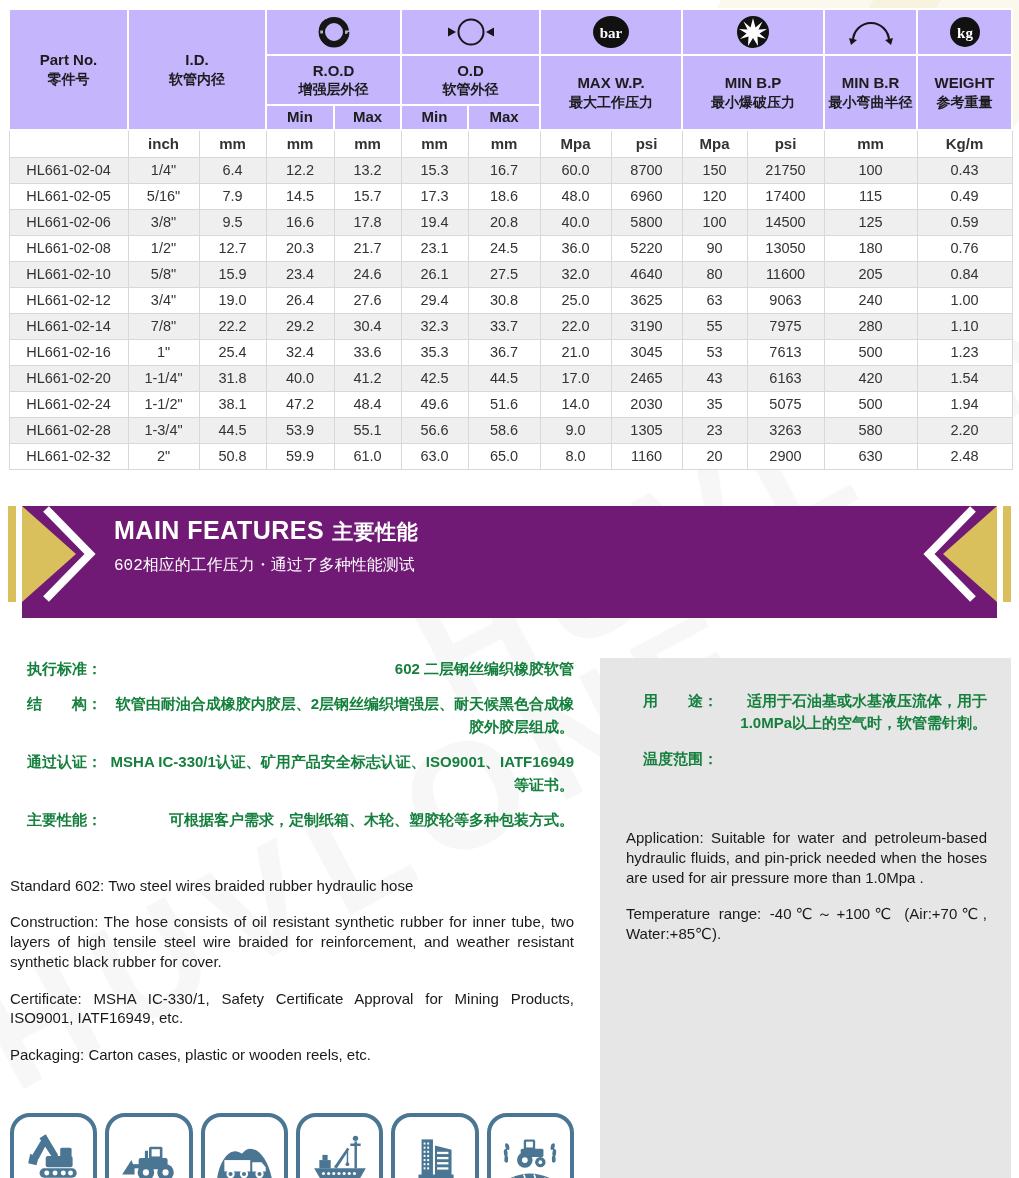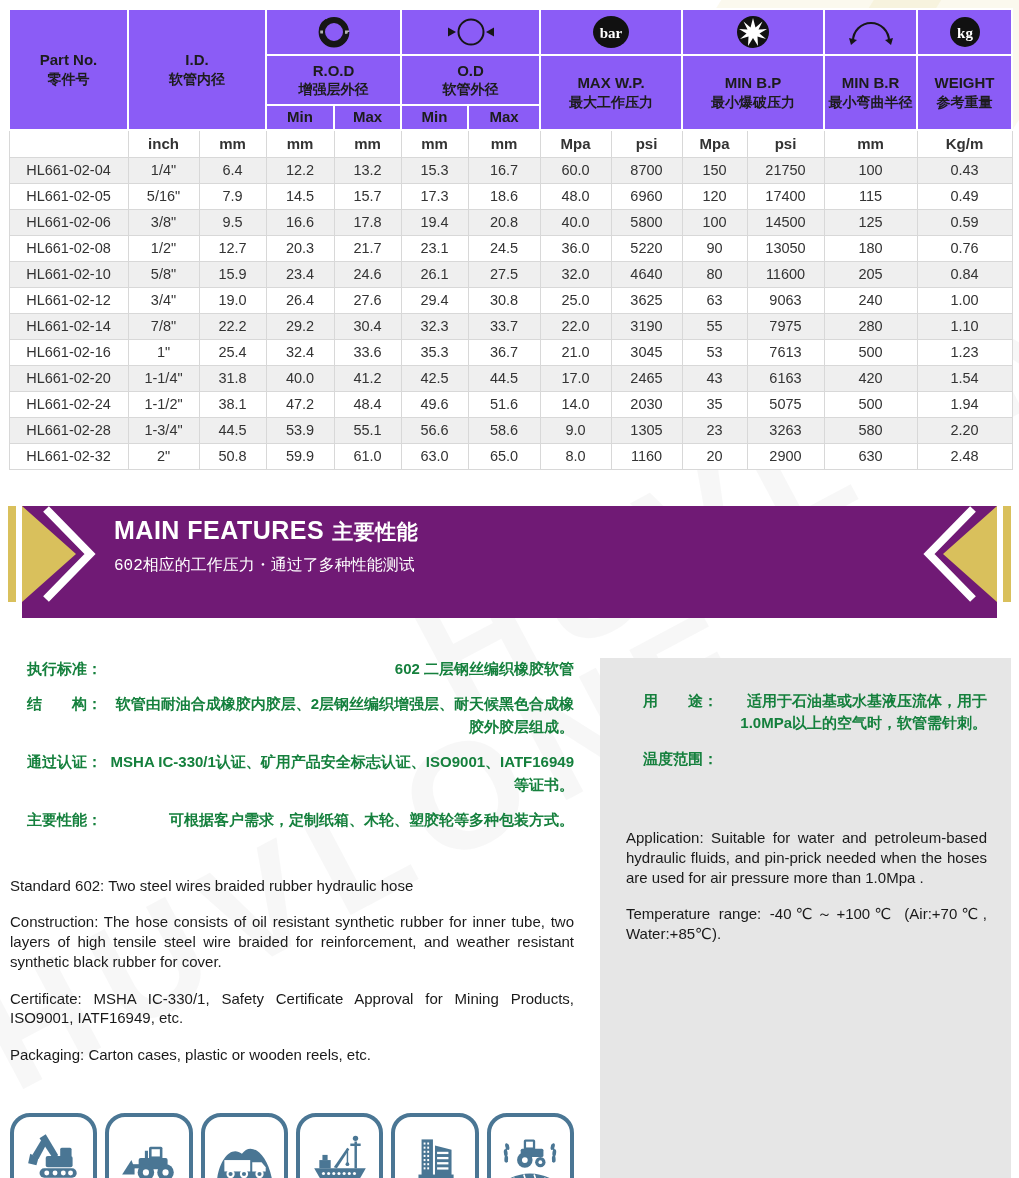--- a/index.html
+++ b/index.html
@@ -21,21 +21,21 @@
     background: rgba(217,192,92,0.10); transform: skewX(-32deg);
     pointer-events: none; z-index: 0;
   }
   .rb1 { left: 640px; top: -80px; }
   .rb2 { left: 880px; top: -220px; }
   .page { position: relative; z-index: 1; padding: 8px; }
 
   
   table.spec { border-collapse: collapse; width: 1003px; table-layout: fixed; }
   table.spec thead th {
-    background: #8b5cf6; border: 2px solid #ffffff;
+    background: #c4b5fd; border: 2px solid #ffffff;
     text-align: center; vertical-align: middle; padding: 2px;
   }
   .h-en { font-size: 15px; font-weight: bold; color: #1c1c1c; line-height: 1.25; }
   .h-cn { font-size: 14px; font-weight: bold; color: #1c1c1c; line-height: 1.3; }
   .icon-row th { height: 46px; }
   .name-row th { height: 50px; }
   .minmax-row th { height: 25px; }
   .minmax-row .h-en { font-size: 15px; }
   tbody td {
     border: 1px solid #d8d8d8; text-align: center; vertical-align: middle;

